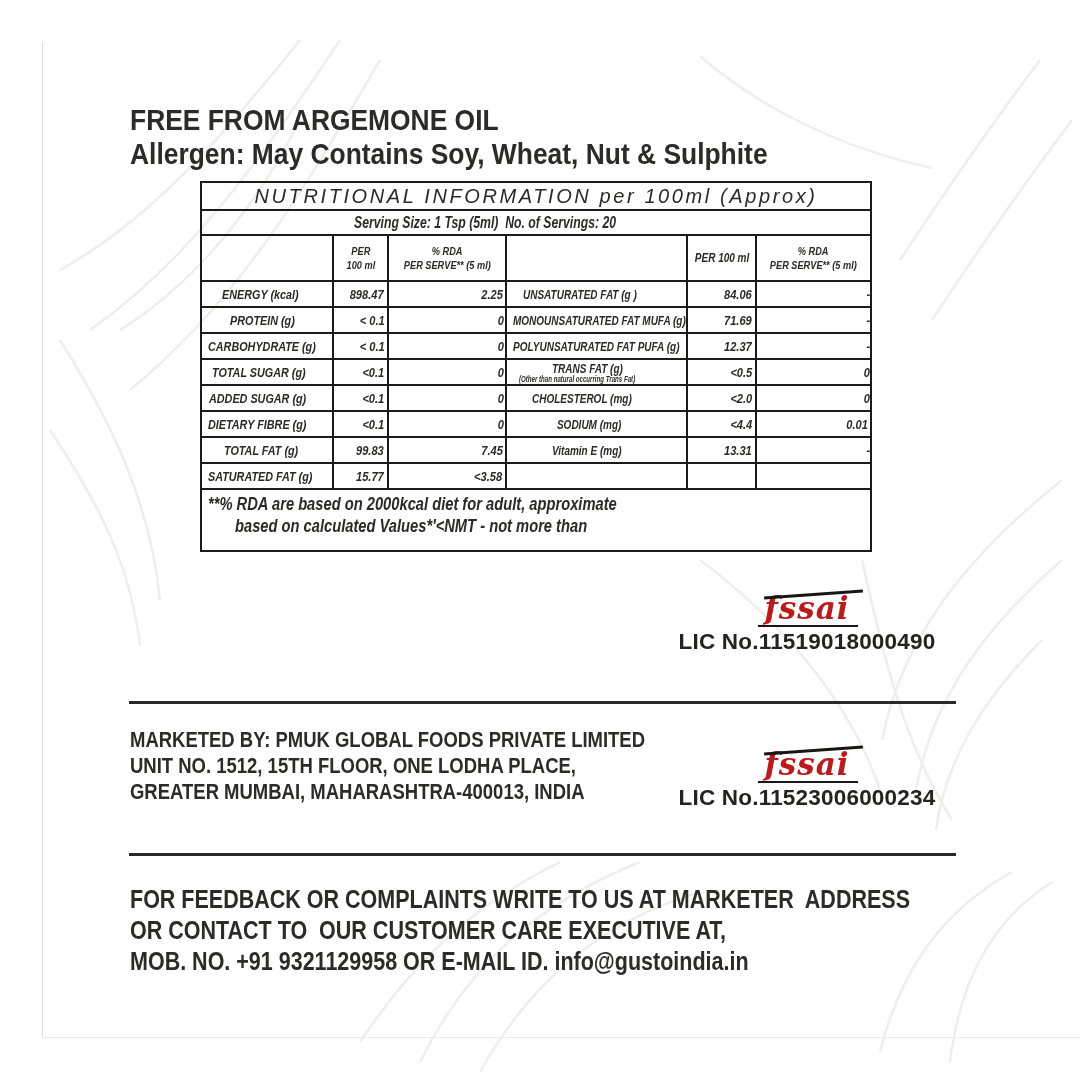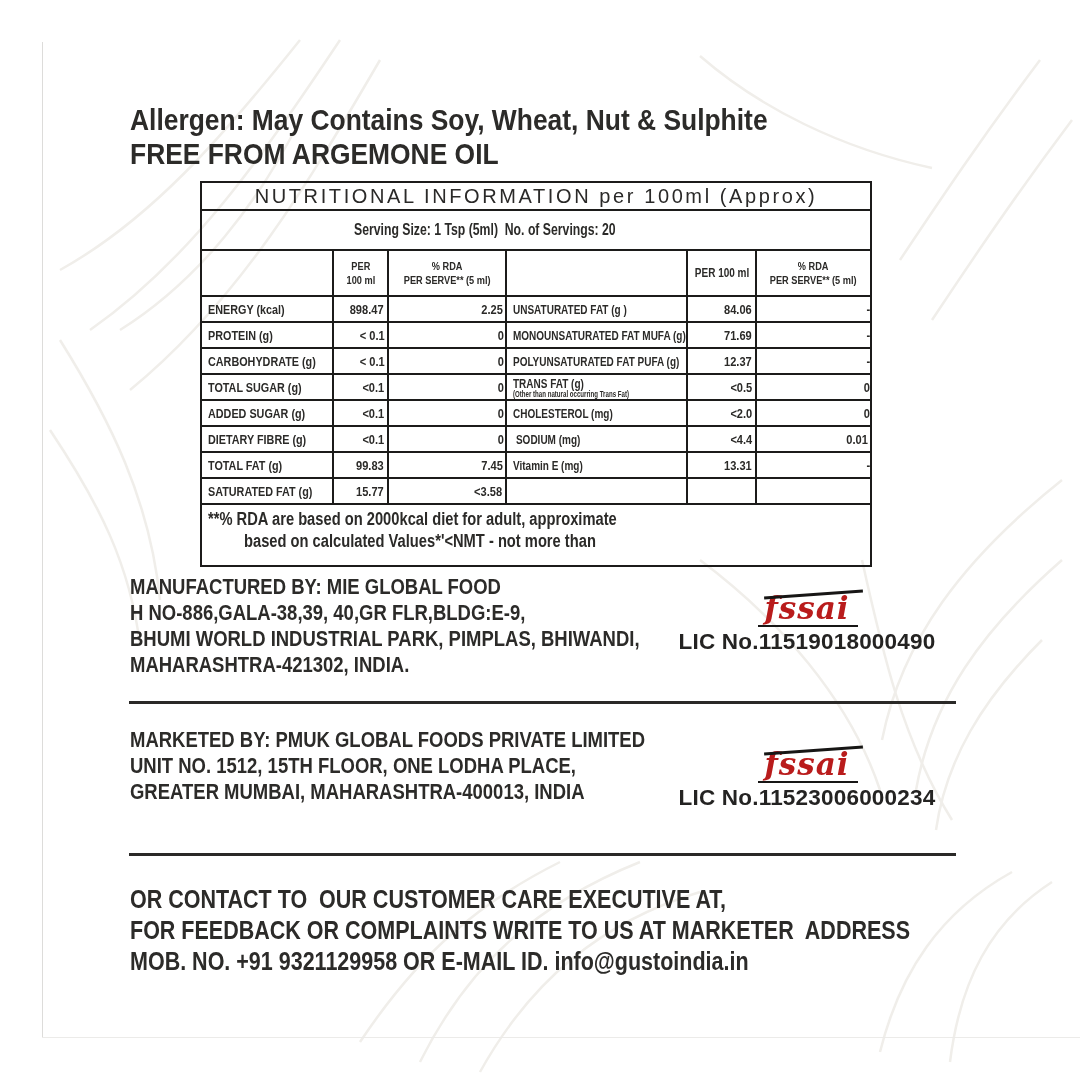--- a/index.html
+++ b/index.html
@@ -21,36 +21,36 @@
   .cx86{ display:inline-block; transform:scaleX(.86); transform-origin:0 50%; white-space:pre; }
   .lx  { display:inline-block; transform:scaleX(.80); transform-origin:0 50%; white-space:pre; }
   .lxr { display:inline-block; transform:scaleX(.74); transform-origin:0 50%; white-space:pre; }
   .vx  { display:inline-block; transform:scaleX(.82); white-space:pre; }
   .hx  { display:inline-block; transform:scaleX(.80); white-space:pre; }
 
   .top-head { position:absolute; left:130px; top:103px; font-weight:700; font-size:30px; line-height:34px; color:#2c2b29; }
 
   
   .ntable-wrap { position:absolute; left:200px; top:181px; }
-  table.ntable { border-collapse:collapse; table-layout:fixed; width:670px; }
+  table.ntable { border-collapse:collapse; table-layout:fixed; width:670px;font-style:italic; }
   table.ntable td { border:2px solid #1c1b1a; overflow:hidden; }
   tr.t-title td { height:28px; text-align:center; font-size:20px; font-weight:400;
                   letter-spacing:2.6px; color:#2a2928; }
-  tr.t-serving td { height:40px; text-align:center; font-weight:700; font-size:17px; }
+  tr.t-serving td { height:25px; text-align:center; font-weight:700; font-size:17px; }
   tr.t-serving .cx { transform:scaleX(.72); }
   tr.t-colhead td { height:46px; text-align:center; font-weight:700; font-size:11.5px; line-height:14px; vertical-align:middle; }
   tr.t-colhead .one-line { font-size:12.5px; }
   tr.d-row td { height:26px; font-weight:700; font-size:13.5px; vertical-align:middle; }
   tr.d-row.tall td { height:26px; }
-  td.lab { text-align:left; padding-left:6px; }
+  td.lab { text-align:center; padding-left:6px; }
   td.val { text-align:right;margin-left:7px; }
   .subnote { font-size:8.5px; font-weight:700; line-height:9px; margin-top:-1px; }
   .subnote .lx { transform:scaleX(.72); }
   tr.t-foot td { height:54px; text-align:left; padding:3px 6px 13px 6px; font-weight:700; font-size:17.5px; line-height:22px; vertical-align:top; }
-  .foot2 { margin-left:36px; }
+  .foot2 { margin-left:27px; }
 
   
   .addr { position:absolute; left:130px; font-weight:700; font-size:22px; line-height:26px; color:#2c2b29; }
   .addr div { height:26px; }
   .mfg { top:574px; }
   .mkt { top:727px; }
 
   .fssai-block { position:absolute; width:310px; text-align:center; }
   .fssai-1 { left:652px; top:590px; }
   .fssai-2 { left:652px; top:746px; }
@@ -95,22 +95,22 @@
       <path d="M880,1052 C900,972 940,912 1012,872"></path>
       <path d="M700,56 C760,108 840,148 932,168"></path>
     </g>
   </svg>
 
   <div class="content">
     <div class="edge-v"></div>
     <div class="edge-h"></div>
 
     <div class="top-head">
+      <div><span class="cx">FREE FROM ARGEMONE OIL</span></div>
       <div><span class="cx">Allergen: May Contains Soy, Wheat, Nut &amp; Sulphite</span></div>
-      <div><span class="cx">FREE FROM ARGEMONE OIL</span></div>
     </div>
 
     <div class="ntable-wrap">
       <table class="ntable">
         <colgroup>
           <col style="width:132px">
             <col style="width:55px">
             <col style="width:118px">
           <col style="width:181px">
             <col style="width:69px">
@@ -214,44 +214,38 @@
         <tr class="t-foot">
           <td colspan="6">
             <div><span class="cx84">**% RDA are based on 2000kcal diet for adult, approximate</span></div>
             <div class="foot2"><span class="cx84">based on calculated Values*'&lt;NMT - not more than</span></div>
           </td>
         </tr>
       </tbody>
         </table>
     </div>
 
-    <div class="addr mfg">
-      <div><span class="cx84">MANUFACTURED BY: MIE GLOBAL FOOD</span></div>
-      <div><span class="cx84">H NO-886,GALA-38,39, 40,GR FLR,BLDG:E-9,</span></div>
-      <div><span class="cx84">BHUMI WORLD INDUSTRIAL PARK, PIMPLAS, BHIWANDI,</span></div>
-      <div><span class="cx84">MAHARASHTRA-421302, INDIA.</span></div>
-    </div>
     <div class="fssai-block fssai-1">
       <div><span class="fssai-logo">fssai</span></div>
       <div class="lic">LIC No.11519018000490</div>
     </div>
 
     <div class="divider div-1"></div>
 
     <div class="addr mkt">
       <div><span class="cx84">MARKETED BY: PMUK GLOBAL FOODS PRIVATE LIMITED</span></div>
       <div><span class="cx84">UNIT NO. 1512, 15TH FLOOR, ONE LODHA PLACE,</span></div>
       <div><span class="cx84">GREATER MUMBAI, MAHARASHTRA-400013, INDIA</span></div>
     </div>
     <div class="fssai-block fssai-2">
       <div><span class="fssai-logo">fssai</span></div>
       <div class="lic">LIC No.11523006000234</div>
     </div>
 
     <div class="divider div-2"></div>
 
     <div class="feedback">
+      <div><span class="cx86">FOR FEEDBACK OR COMPLAINTS WRITE TO US AT MARKETER  ADDRESS</span></div>
       <div><span class="cx86">OR CONTACT TO  OUR CUSTOMER CARE EXECUTIVE AT,</span></div>
-      <div><span class="cx86">FOR FEEDBACK OR COMPLAINTS WRITE TO US AT MARKETER  ADDRESS</span></div>
       <div><span class="cx86">MOB. NO. +91 9321129958 OR E-MAIL ID. info@gustoindia.in</span></div>
     </div>
   </div>
 </div>
 
 </body></html>

